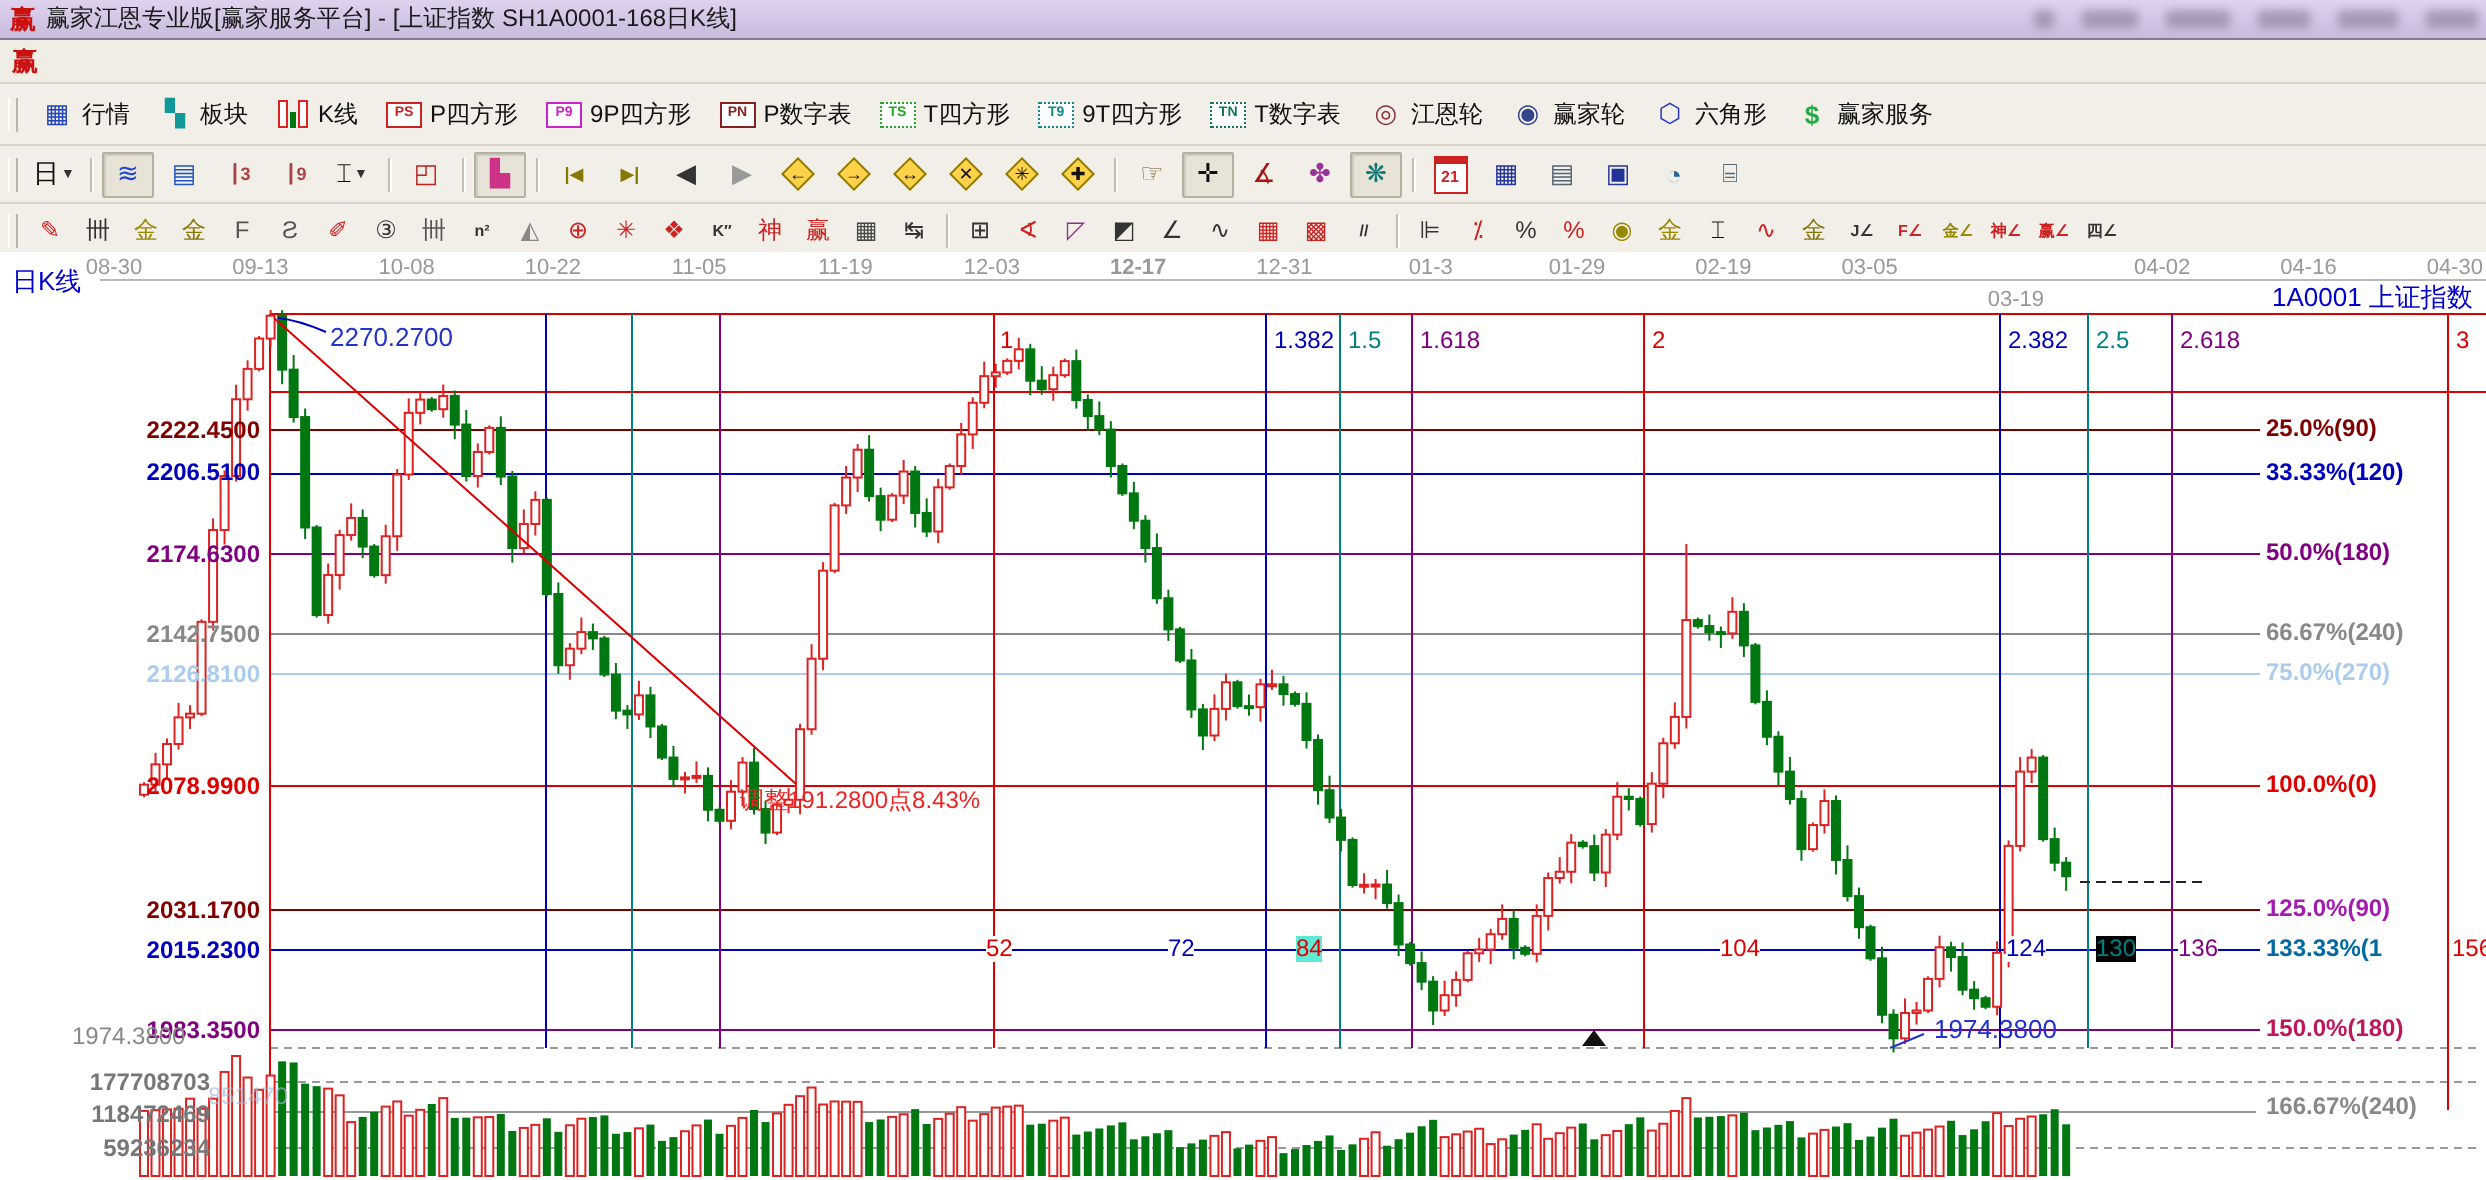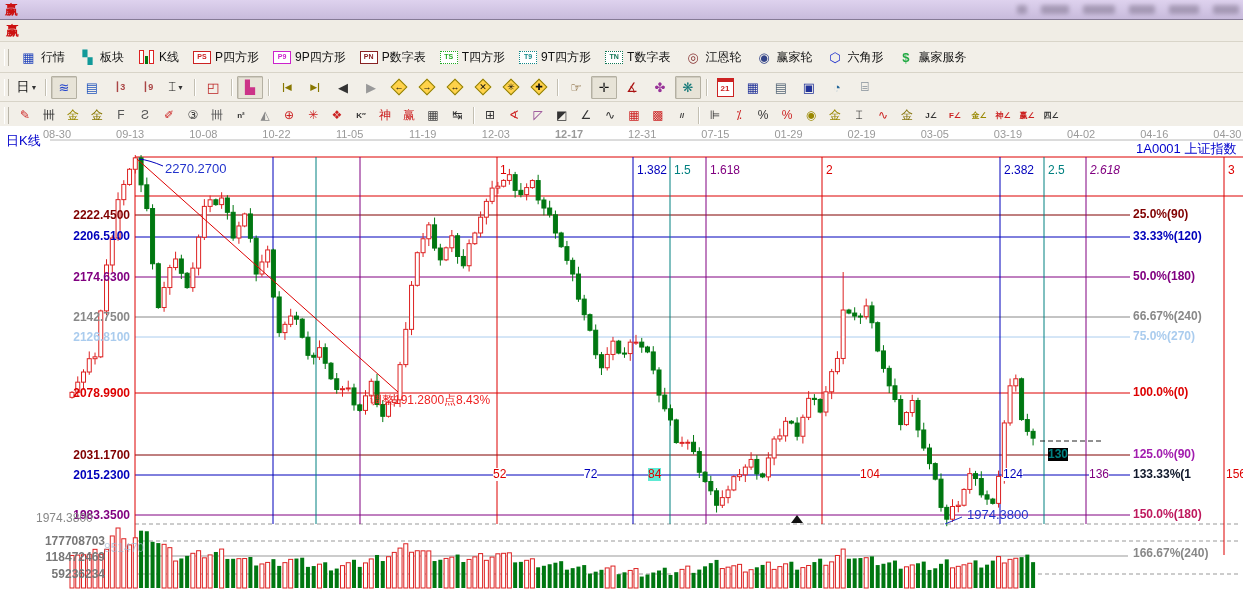--- a/index.html
+++ b/index.html
@@ -57,20 +57,21 @@
   .annot{color:#ee2222;font-weight:normal;font-size:12px;}
   .blue-big{color:#2233cc;font-size:13px;font-weight:normal;}
   .faint{color:#9fb6d0;opacity:.65;font-weight:normal;}
   .sys-blue{color:#0000cc;font-size:13px;font-weight:normal;}
 </style>
 </head>
 <body>
 
 <div class="titlebar">
   <span class="logo">赢</span>
+  <span class="title-text">赢家江恩专业版[赢家服务平台] - [上证指数  SH1A0001-168日K线]</span>
   <div class="ghosts">
     <div class="ghost" style="width:10px"></div>
     <div class="ghost" style="width:28px"></div>
     <div class="ghost" style="width:32px"></div>
     <div class="ghost" style="width:26px"></div>
     <div class="ghost" style="width:30px"></div>
     <div class="ghost" style="width:26px"></div>
   </div>
 </div>
 
@@ -937,25 +938,25 @@
   <div class="lbl faint" style="left:104px;top:416px;">851470</div>
 <div class="lbl date-lbl" style="left: 57px; top: 2px; transform: translateX(-50%);">08-30</div>
     <div class="lbl date-lbl" style="left: 130.15px; top: 2px; transform: translateX(-50%);">09-13</div>
     <div class="lbl date-lbl" style="left: 203.3px; top: 2px; transform: translateX(-50%);">10-08</div>
     <div class="lbl date-lbl" style="left: 276.45px; top: 2px; transform: translateX(-50%);">10-22</div>
     <div class="lbl date-lbl" style="left: 349.6px; top: 2px; transform: translateX(-50%);">11-05</div>
     <div class="lbl date-lbl" style="left: 422.75px; top: 2px; transform: translateX(-50%);">11-19</div>
     <div class="lbl date-lbl" style="left: 495.9px; top: 2px; transform: translateX(-50%);">12-03</div>
     <div class="lbl date-lbl" style="left: 569.05px; top: 2px; transform: translateX(-50%); font-weight: bold;">12-17</div>
     <div class="lbl date-lbl" style="left: 642.2px; top: 2px; transform: translateX(-50%);">12-31</div>
-    <div class="lbl date-lbl" style="left: 715.35px; top: 2px; transform: translateX(-50%);">07-15</div>
+    <div class="lbl date-lbl" style="left: 715.35px; top: 2px; transform: translateX(-50%);">01-3</div>
     <div class="lbl date-lbl" style="left: 788.5px; top: 2px; transform: translateX(-50%);">01-29</div>
     <div class="lbl date-lbl" style="left: 861.65px; top: 2px; transform: translateX(-50%);">02-19</div>
     <div class="lbl date-lbl" style="left: 934.8px; top: 2px; transform: translateX(-50%);">03-05</div>
-    <div class="lbl date-lbl" style="left: 1007.95px; top: 2px; transform: translateX(-50%);">03-19</div>
+    <div class="lbl date-lbl" style="left: 1007.95px; top: 18px; transform: translateX(-50%);">03-19</div>
     <div class="lbl date-lbl" style="left: 1081.1px; top: 2px; transform: translateX(-50%);">04-02</div>
     <div class="lbl date-lbl" style="left: 1154.25px; top: 2px; transform: translateX(-50%);">04-16</div>
     <div class="lbl date-lbl" style="left: 1227.4px; top: 2px; transform: translateX(-50%);">04-30</div>
     <div class="lbl ralign" style="color: rgb(128, 0, 0); left: 50px; top: 83px;">2222.4500</div>
     <div class="lbl ralign" style="color: rgb(0, 0, 187); left: 50px; top: 104px;">2206.5100</div>
     <div class="lbl ralign" style="color: rgb(128, 0, 128); left: 50px; top: 145px;">2174.6300</div>
     <div class="lbl ralign" style="color: rgb(136, 136, 136); left: 50px; top: 185px;">2142.7500</div>
     <div class="lbl ralign" style="color: rgb(170, 204, 238); left: 50px; top: 205px;">2126.8100</div>
     <div class="lbl ralign" style="color: rgb(221, 0, 0); left: 50px; top: 261px;">2078.9900</div>
     <div class="lbl ralign" style="color: rgb(128, 0, 0); left: 50px; top: 323px;">2031.1700</div>
@@ -965,33 +966,33 @@
     <div class="lbl vol-lbl" style="left: 33px; top: 409px;">177708703</div>
     <div class="lbl vol-lbl" style="left: 33px; top: 425px;">118472469</div>
     <div class="lbl vol-lbl" style="left: 33px; top: 442px;">59236234</div>
     <div class="lbl" style="color: rgb(128, 0, 0); left: 1133px; top: 82px;">25.0%(90)</div>
     <div class="lbl" style="color: rgb(0, 0, 187); left: 1133px; top: 104px;">33.33%(120)</div>
     <div class="lbl" style="color: rgb(128, 0, 128); left: 1133px; top: 144px;">50.0%(180)</div>
     <div class="lbl" style="color: rgb(136, 136, 136); left: 1133px; top: 184px;">66.67%(240)</div>
     <div class="lbl" style="color: rgb(170, 204, 238); left: 1133px; top: 204px;">75.0%(270)</div>
     <div class="lbl" style="color: rgb(221, 0, 0); left: 1133px; top: 260px;">100.0%(0)</div>
     <div class="lbl" style="color: #a21caf; left: 1133px; top: 322px;">125.0%(90)</div>
-    <div class="lbl" style="color: #0f172a; left: 1133px; top: 342px;">133.33%(1</div>
+    <div class="lbl" style="color: #0369a1; left: 1133px; top: 342px;">133.33%(1</div>
     <div class="lbl" style="color: #be185d; left: 1133px; top: 382px;">150.0%(180)</div>
     <div class="lbl" style="color: rgb(136, 136, 136); left: 1133px; top: 421px;">166.67%(240)</div>
     <div class="lbl fib-lbl" style="color: rgb(221, 0, 0); left: 500px; top: 38px;">1</div>
     <div class="lbl fib-lbl" style="color: rgb(0, 0, 187); left: 637px; top: 38px;">1.382</div>
     <div class="lbl fib-lbl" style="color: rgb(0, 128, 128); left: 674px; top: 38px;">1.5</div>
     <div class="lbl fib-lbl" style="color: rgb(128, 0, 128); left: 710px; top: 38px;">1.618</div>
     <div class="lbl fib-lbl" style="color: rgb(221, 0, 0); left: 826px; top: 38px;">2</div>
     <div class="lbl fib-lbl" style="color: rgb(0, 0, 187); left: 1004px; top: 38px;">2.382</div>
     <div class="lbl fib-lbl" style="color: rgb(0, 128, 128); left: 1048px; top: 38px;">2.5</div>
-    <div class="lbl fib-lbl" style="color: rgb(128, 0, 128); left: 1090px; top: 38px; font-style: italic;">2.618</div>
+    <div class="lbl fib-lbl" style="color: rgb(128, 0, 128); left: 1090px; top: 38px;">2.618</div>
     <div class="lbl fib-lbl" style="color: rgb(221, 0, 0); left: 1228px; top: 38px;">3</div>
     <div class="lbl cyc-lbl" style="color: rgb(221, 0, 0); left: 493px; top: 342px; background: rgb(255, 255, 255);">52</div>
     <div class="lbl cyc-lbl" style="color: rgb(0, 0, 187); left: 584px; top: 342px; background: rgb(255, 255, 255);">72</div>
     <div class="lbl cyc-lbl" style="color: rgb(221, 0, 0); left: 648px; top: 342px; background: #5eead4;">84</div>
     <div class="lbl cyc-lbl" style="color: rgb(221, 0, 0); left: 860px; top: 342px; background: rgb(255, 255, 255);">104</div>
     <div class="lbl cyc-lbl" style="color: rgb(0, 0, 187); left: 1003px; top: 342px; background: rgb(255, 255, 255);">124</div>
-    <div class="lbl cyc-lbl" style="color: rgb(0, 128, 128); left: 1048px; top: 322px; background: #000000; font-weight: bold;">130</div>
+    <div class="lbl cyc-lbl" style="color: rgb(0, 128, 128); left: 1048px; top: 342px; background: #000000;">130</div>
     <div class="lbl cyc-lbl" style="color: rgb(128, 0, 128); left: 1089px; top: 342px; background: rgb(255, 255, 255);">136</div>
     <div class="lbl cyc-lbl" style="color: rgb(221, 0, 0); left: 1226px; top: 342px; background: rgb(255, 255, 255);">156</div>
   </div>
 
 </body></html>

